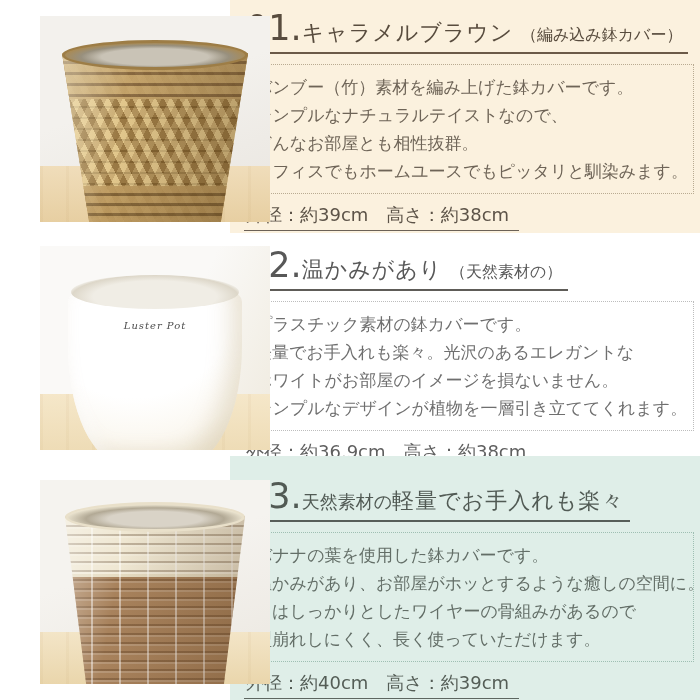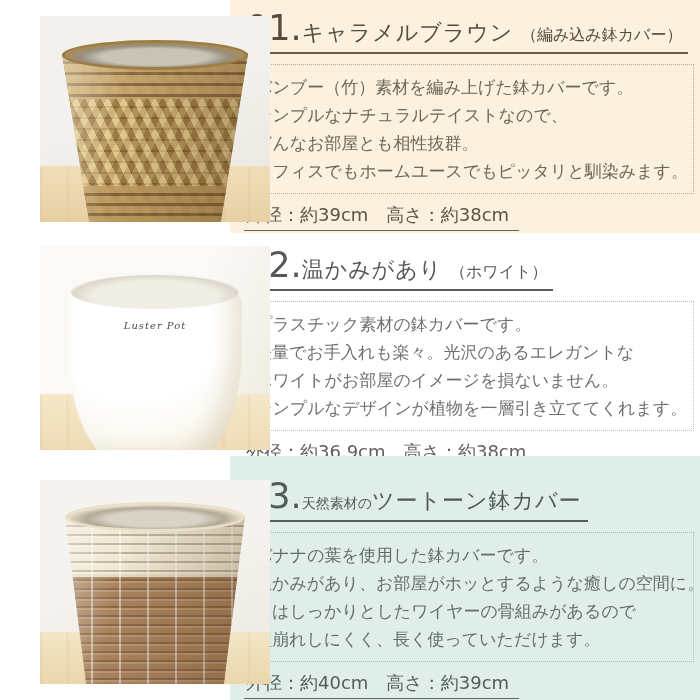--- a/index.html
+++ b/index.html
@@ -82,21 +82,21 @@
   .panel-1{height:233px;background:#fbf1de;}
   .panel-2{height:223px;background:#ffffff;padding-top:12px;}
   .panel-3{height:244px;background:#dfeee8;padding-top:20px;}
 
   .heading{display:inline-block;margin:0;padding:0 6px 4px 2px;font-weight:normal;white-space:nowrap;}
   .panel-1 .heading{border-bottom:2px solid #6b5a48;color:#584c3e;}
   .panel-2 .heading{border-bottom:2px solid #5e5c58;color:#585858;}
   .panel-3 .heading{border-bottom:2px solid #565e59;color:#515a54;}
   .num{font-size:35px;letter-spacing:0;}
   .title{font-size:22px;letter-spacing:1px;}
-  .prefix{font-size:14px;letter-spacing:0;font-family:Liberation Mono, monospace;}
+  .prefix{font-size:18px;letter-spacing:0;font-family:Liberation Mono, monospace;}
   .suffix{font-size:16px;letter-spacing:0;}
 
   .desc-box{margin:10px 0 0 0;padding:8px 10px;border-width:1px;border-style:dotted;}
   .panel-1 .desc-box{border-color:#b9ab92;}
   .panel-2 .desc-box{border-color:#bdbdbd;}
   .panel-3 .desc-box{border-color:#9fbfb3;}
   .desc-line{margin:0;font-size:17px;line-height:28px;white-space:nowrap;}
   .panel-1 .desc-line{color:#6e6457;}
   .panel-2 .desc-line{color:#6f6f6f;}
   .panel-3 .desc-line{color:#636e67;}
@@ -154,32 +154,32 @@
       <div class="desc-box">
         <p class="desc-line">バンブー（竹）素材を編み上げた鉢カバーです。</p>
         <p class="desc-line">シンプルなナチュラルテイストなので、</p>
         <p class="desc-line">どんなお部屋とも相性抜群。</p>
         <p class="desc-line">オフィスでもホームユースでもピッタリと馴染みます。</p>
       </div>
       <div><span class="size">外径：約39cm　高さ：約38cm</span></div>
     </section>
 
     <section class="panel panel-2">
-      <h2 class="heading"><span class="num">02.</span><span class="title">温かみがあり</span> <span class="suffix">（ホワイト）</span></h2>
+      <h2 class="heading"><span class="num">02.</span><span class="title">温かみがあり</span> <span class="suffix">（天然素材の）</span></h2>
       <div class="desc-box">
         <p class="desc-line">プラスチック素材の鉢カバーです。</p>
         <p class="desc-line">軽量でお手入れも楽々。光沢のあるエレガントな</p>
         <p class="desc-line">ホワイトがお部屋のイメージを損ないません。</p>
         <p class="desc-line">シンプルなデザインが植物を一層引き立ててくれます。</p>
       </div>
       <div><span class="size">外径：約36.9cm　高さ：約38cm</span></div>
     </section>
 
     <section class="panel panel-3">
-      <h2 class="heading"><span class="num">03.</span><span class="prefix">天然素材の</span><span class="title">ツートーン鉢カバー</span></h2>
+      <h2 class="heading"><span class="num">03.</span><span class="prefix">天然素材の</span><span class="title">軽量でお手入れも楽々</span></h2>
       <div class="desc-box">
         <p class="desc-line">バナナの葉を使用した鉢カバーです。</p>
         <p class="desc-line">温かみがあり、お部屋がホッとするような癒しの空間に。</p>
         <p class="desc-line">中はしっかりとしたワイヤーの骨組みがあるので</p>
         <p class="desc-line">型崩れしにくく、長く使っていただけます。</p>
       </div>
       <div><span class="size">外径：約40cm　高さ：約39cm</span></div>
     </section>
 
   </div>

